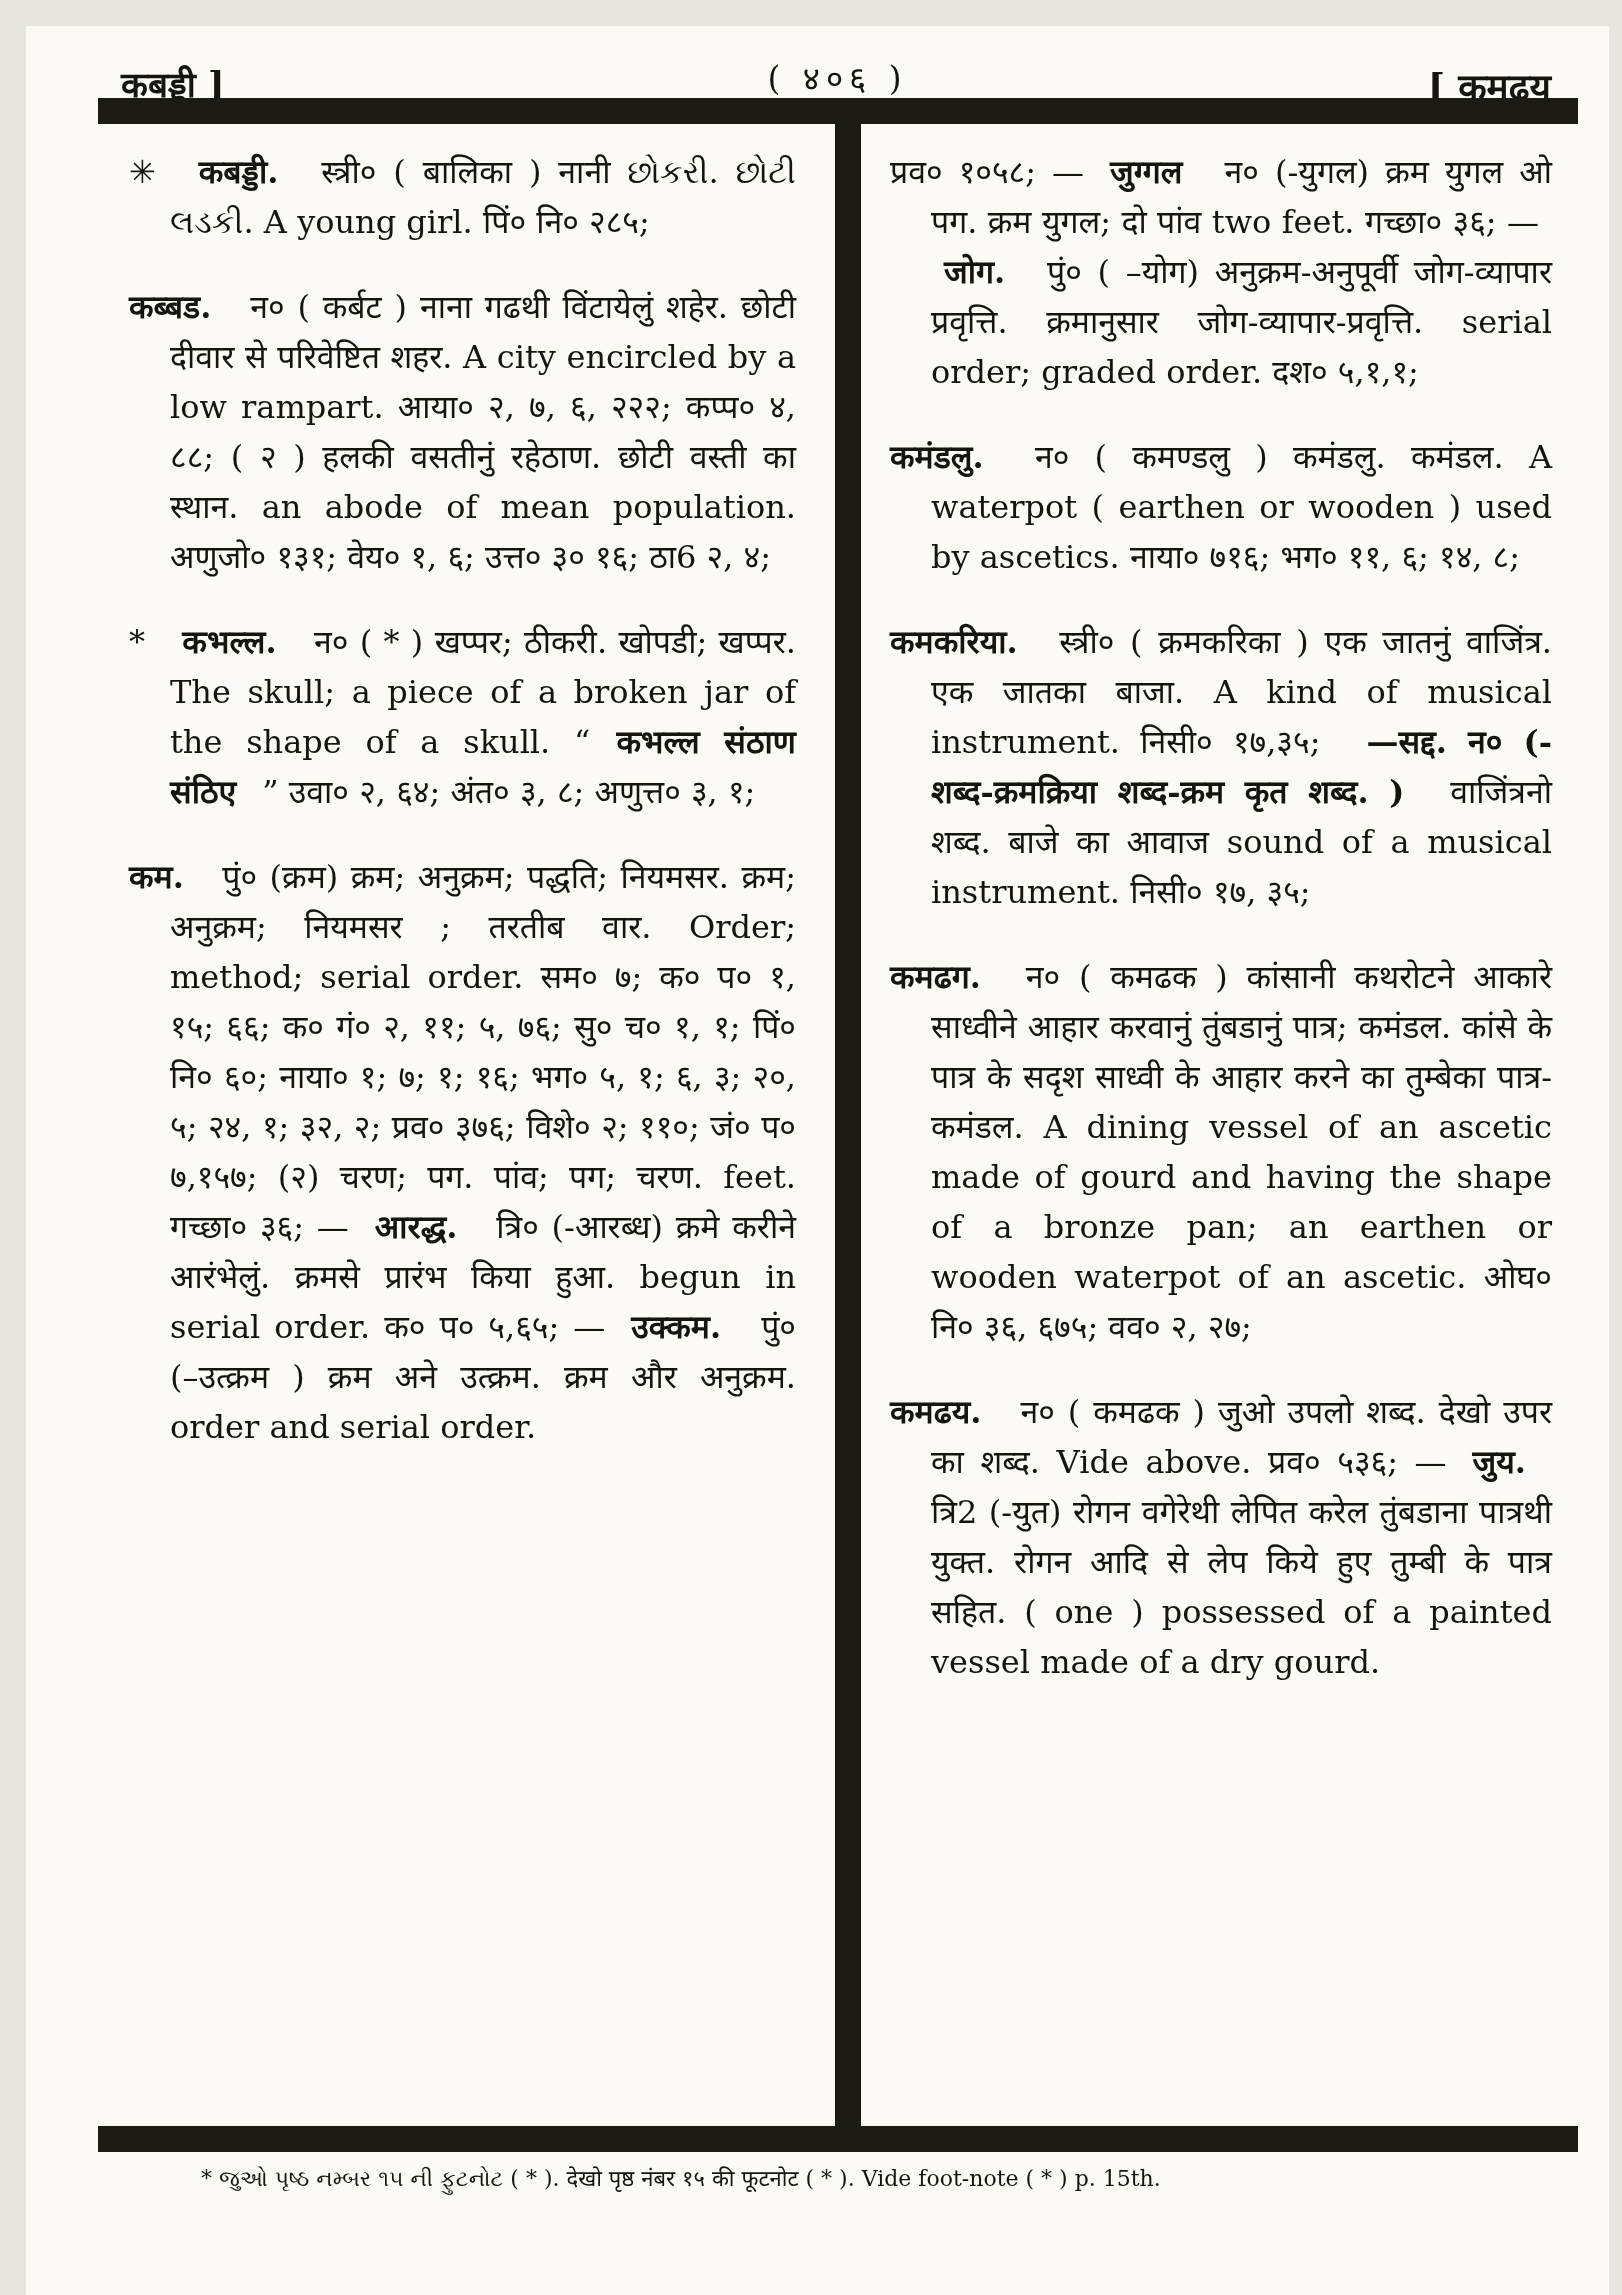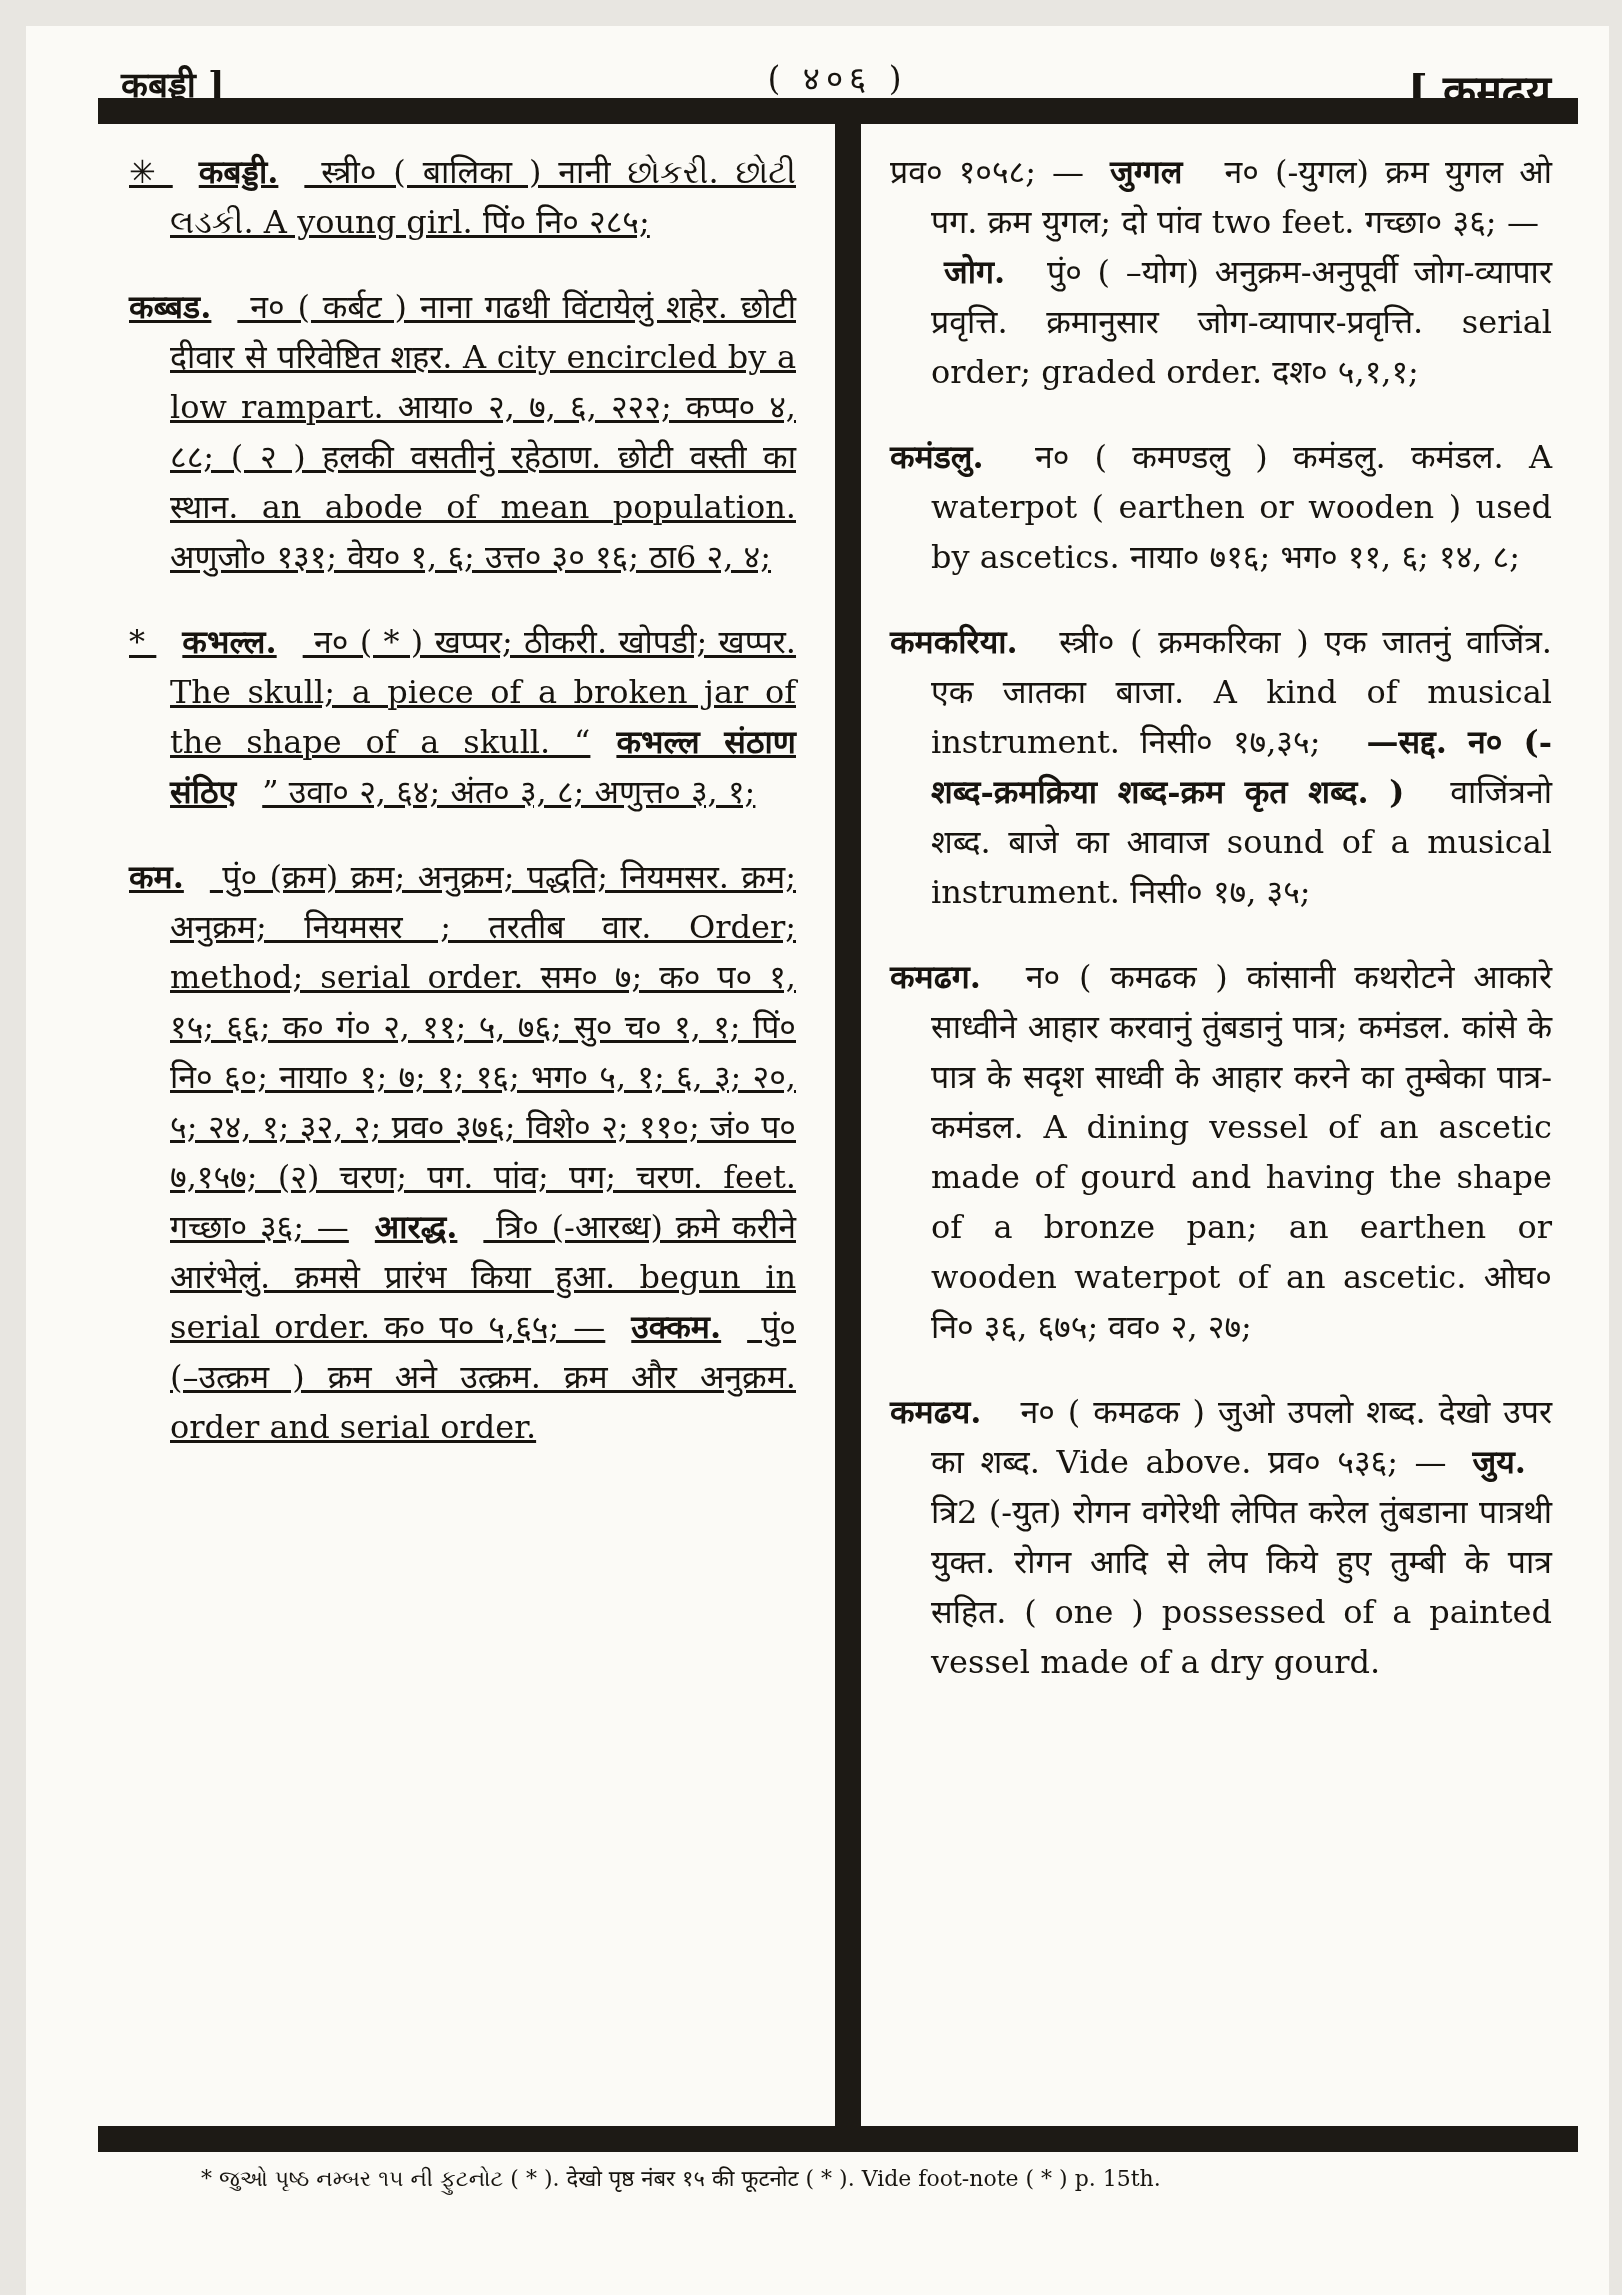--- a/index.html
+++ b/index.html
@@ -5,29 +5,29 @@
   * { margin:0; padding:13px; box-sizing:border-box; }
   html,body { background:#e8e6e1; }
   .page {
     position:relative; width:1623px; height:2295px;
     background:#fbfaf6; color:#17140f;
     font-family:"DejaVu Serif","DejaVu Sans",serif;
     overflow:hidden;
   }
   .header-left  { position:absolute; top:21px; left:82px;  font-size:35px; font-weight:bold; }
   .header-center{ position:absolute; top:16px; left:0; width:100%; text-align:center; font-size:33px; letter-spacing:6px; }
-  .header-right { position:absolute; top:21px; right:85px; font-size:43px; font-weight:bold; }
+  .header-right { position:absolute; top:21px; right:85px; font-size:37px; font-weight:bold; }
   .rule-top    { position:absolute; top:72px;   left:72px; width:1480px; height:3px; background:#1d1a15; }
   .rule-bottom { position:absolute; top:2100px; left:72px; width:1480px; height:3px; background:#1d1a15; }
   .divider     { position:absolute; top:72px;   left:809px; width:3px; height:2031px; background:#1d1a15; }
   .col {
     position:absolute; top:95px; height:1999px; overflow:hidden;
     font-size:32px; line-height:50px;
   }
-  .col-left  { left:77px;  width:719px;text-decoration:underline; }
+  .col-left  { left:77px;  width:719px; }
   .col-right { left:838px; width:714px; }
   .entry {
     padding-left:54px; text-indent:-54px;
     text-align:justify; margin-bottom:9px;
   }
   .hw { font-weight:bold; }
   .footer {
     position:absolute; top:2114px; left:77px; width:1475px;
     font-size:22px; line-height:51px; text-indent:85px; text-align:justify;
   }

